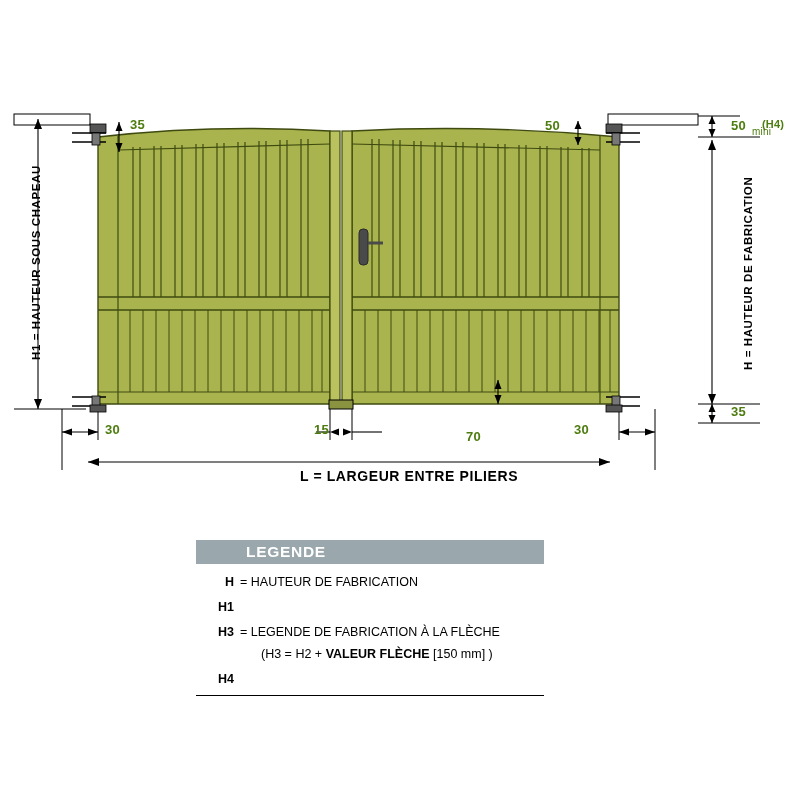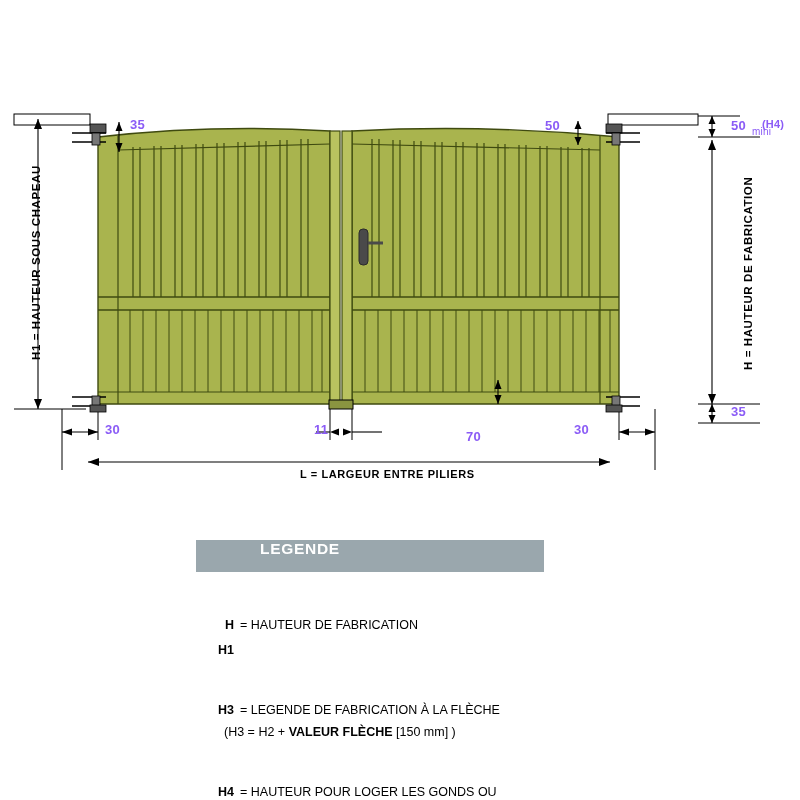--- a/index.html
+++ b/index.html
@@ -21,53 +21,54 @@
     width: 800px;
     height: 800px;
   }
   .abs { position: absolute; }
 
   
   .dimtext {
     font-size: 13px;
     font-weight: bold;
     letter-spacing: .2px;
-    color: #8b5cf6;
+    color: #4d7c0f;
     white-space: nowrap;
   }
   .dimtext.small { font-size: 10px; font-weight: normal; }
 
   .vtext {
     font-size: 11.5px;
     font-weight: bold;
     letter-spacing: .6px;
     white-space: nowrap;
     transform-origin: 0 0;
   }
 
   .htext {
-    font-size: 11px;
+    font-size: 14px;
     font-weight: bold;
     letter-spacing: .6px;
     white-space: nowrap;
     padding-left: 44px;
   }
 
   
   #legend {
     position: absolute;
     left: 196px;
     top: 540px;
     width: 348px;
   }
   .legend-title-bar {
     background: #9aa7ad;
-    height: 32px;
+    height: 24px;
     display: flex;
-    padding-left: 64px;
+    align-items: center;
+    padding-left: 50px;
     box-sizing: border-box;
   }
   .legend-title-bar span {
     color: #ffffff;
     font-size: 15.5px;
     font-weight: bold;
     letter-spacing: .7px;
   }
   .legend-rows {
     padding-top: 9px;
@@ -79,24 +80,24 @@
     line-height: 18px;
     margin-bottom: 7px;
   }
   .legend-key {
     width: 38px;
     text-align: right;
     font-weight: bold;
     padding-right: 6px;
     flex: 0 0 auto;
   }
-  .legend-def { font-weight: normal; margin-top: 35px; }
+  .legend-def { font-weight: normal; }
   .legend-def b { font-weight: bold; }
   .legend-sub {
-    margin-left: 28px;
+    margin-left: 65px;
     font-size: 12.5px;
     line-height: 17px;
     margin-top: -2px;
     margin-bottom: 7px;
   }
   .legend-sub b { font-weight: bold; }
   .legend-bottom-rule {
     border-top: 1.5px solid #000;
     margin-top: 4px;
     width: 348px;
@@ -349,21 +350,21 @@
   <div class="abs dimtext" style="left:731px; top:118px;">50</div>
   <div class="abs dimtext small" style="left:752px; top:126px;">mini</div>
   <div class="abs dimtext" style="left:762px; top:118px; font-size:11px;">(H4)</div>
 
   <div class="abs dimtext" style="left:731px; top:404px;">35</div>
 
   <div class="abs dimtext" style="left:466px; top:429px;">70</div>
 
   <div class="abs dimtext" style="left:105px; top:422px;">30</div>
 
-  <div class="abs dimtext" style="left:314px; top:422px;">11</div>
+  <div class="abs dimtext" style="left:314px; top:422px;">15</div>
 
   <div class="abs dimtext" style="left:574px; top:422px;">30</div>
 
   <div class="abs htext" style="left:256px; top:468px;">L = LARGEUR ENTRE PILIERS</div>
 
   <div id="legend">
     <div class="legend-title-bar">
       <span>LEGENDE</span>
     </div>
     <div class="legend-rows">
@@ -381,21 +382,20 @@
         <div class="legend-key">H3</div>
         <div class="legend-def">= LEGENDE DE FABRICATION À LA FLÈCHE</div>
       </div>
 
       <div class="legend-sub">
         <span>(H3 = H2 + </span><b>VALEUR FLÈCHE</b><span> [150 mm] )</span>
       </div>
 
       <div class="legend-row">
         <div class="legend-key">H4</div>
-        <div class="legend-def">= HAUTEUR POUR LOGER LES GONDS OU</div>
       </div>
 
 
       <div class="legend-bottom-rule"></div>
     </div>
   </div>
 
 </div>
 
 </body></html>

